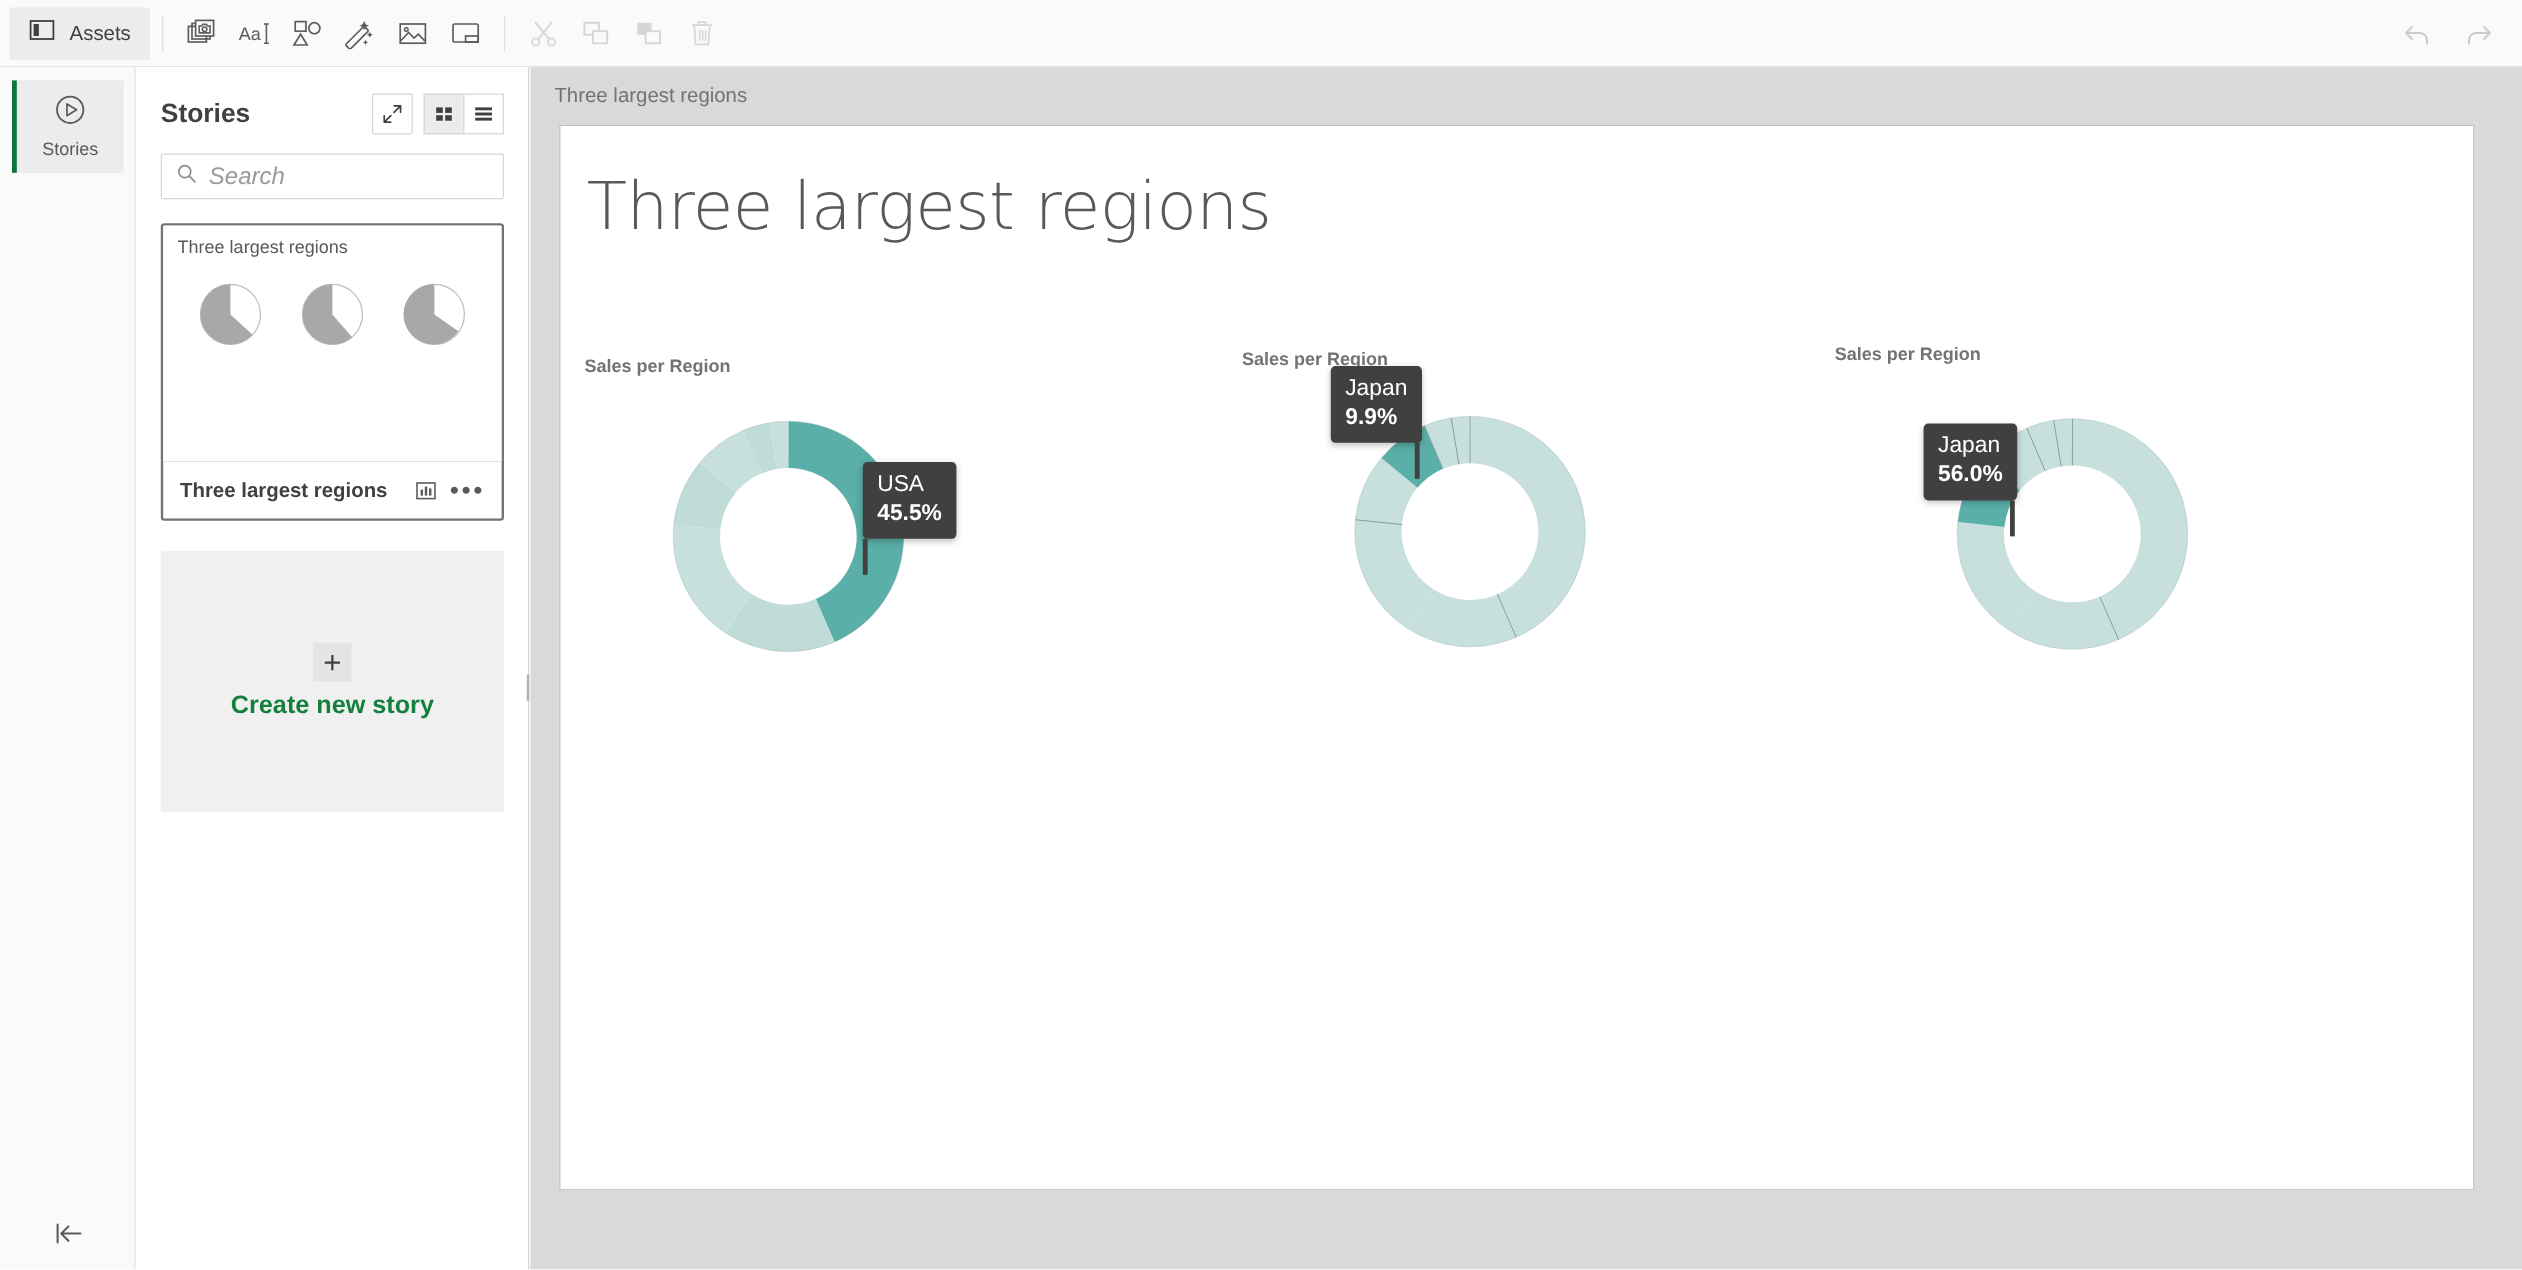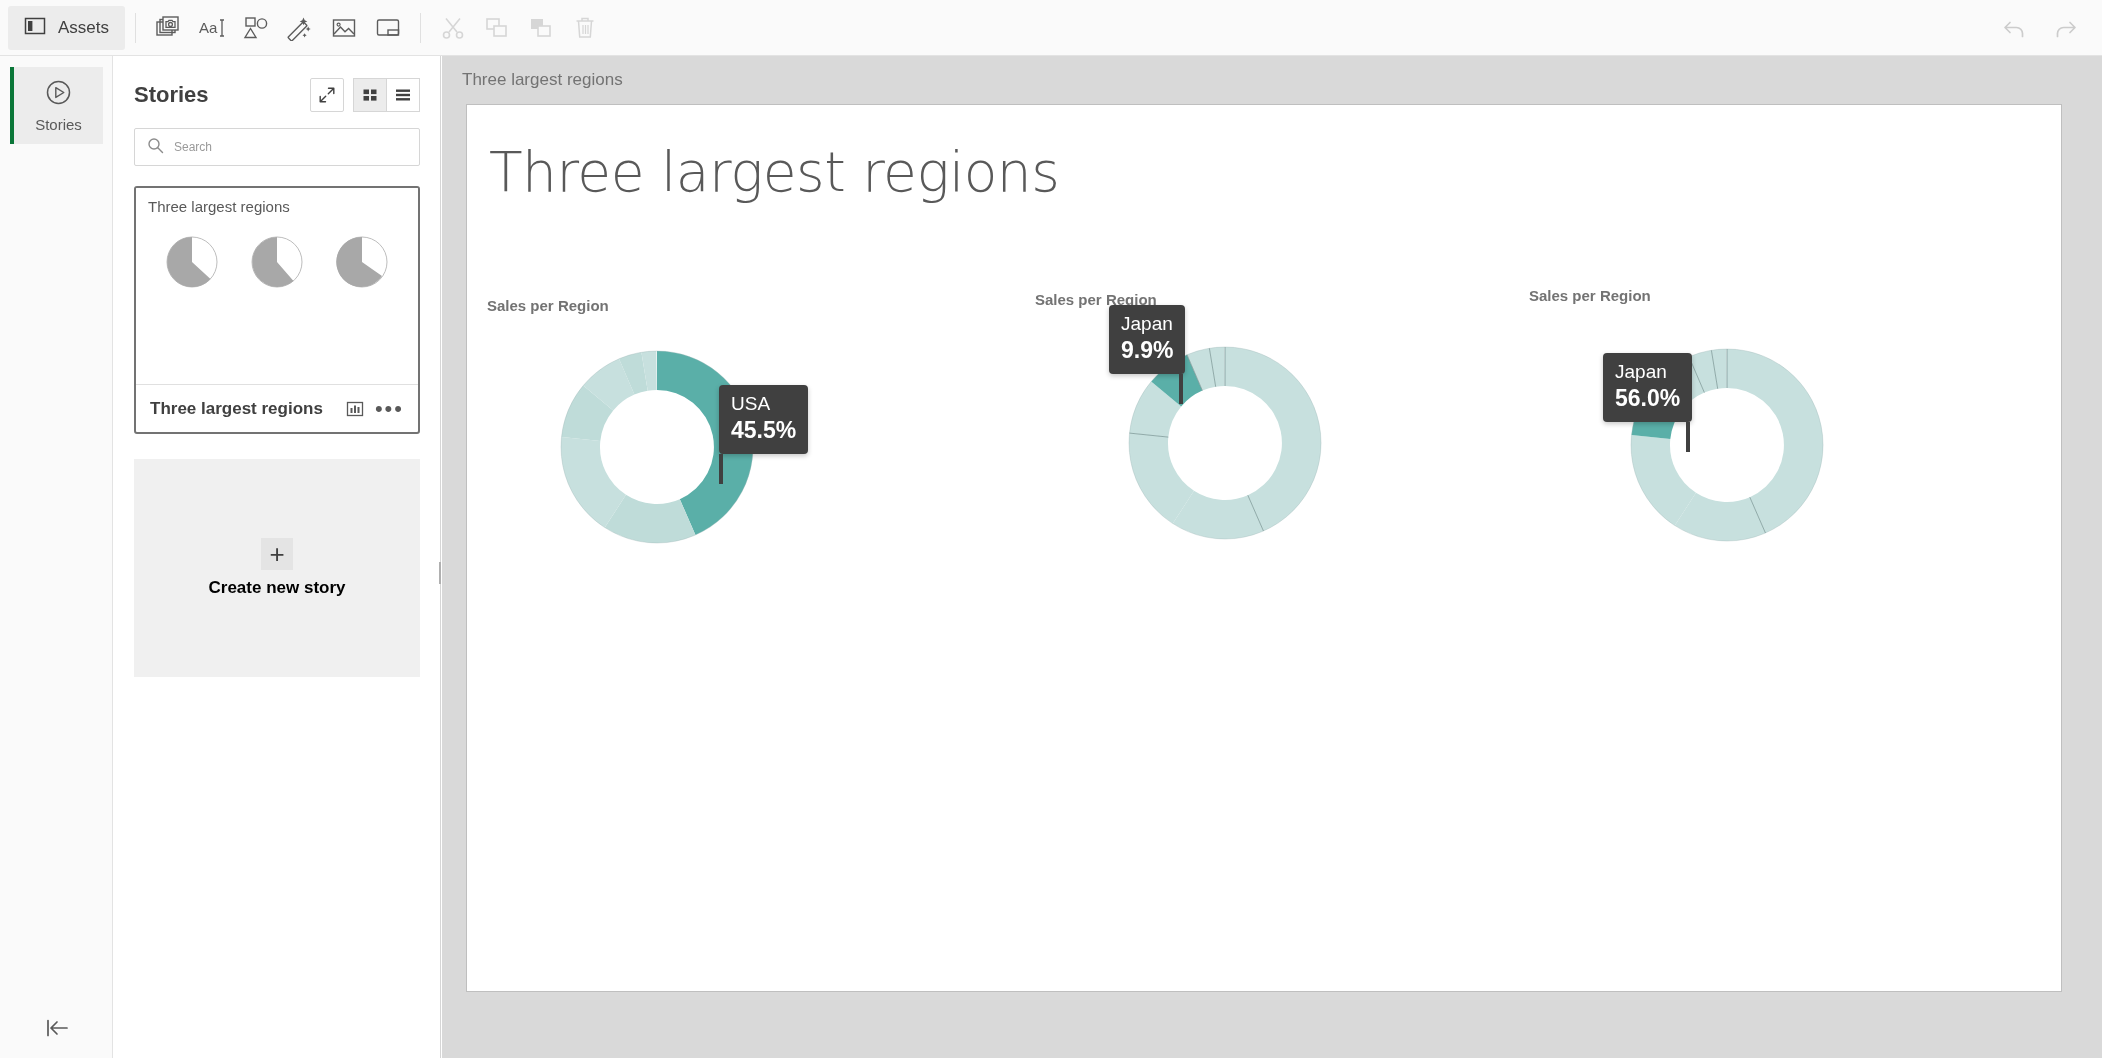--- a/index.html
+++ b/index.html
@@ -72,22 +72,22 @@
   .view-toggle { display:flex; }
   .view-toggle .sq-btn { border-radius:0; margin-left:-1px; }
   .view-toggle .sq-btn.active { background:#ececec; }
 
   .search-box {
     margin:6px 20px 0 20px; height:38px;
     border:1px solid #d6d6d6; border-radius:2px; background:#fff;
     display:flex; align-items:center; gap:10px; padding:0 12px;
   }
   .search-box input {
-    border:none; outline:none; flex:1; font-size:12px;
-    font-family:"Liberation Sans", sans-serif; color:#be185d; background:transparent;
+    border:none; outline:none; flex:1; font-size:20px;
+    font-family:"Liberation Sans", sans-serif; color:#be185d; background:transparent;font-style:italic;
   }
   .search-box input::placeholder { color:#9a9a9a; }
 
   .tabs {
     display:flex; margin:22px 20px 0 20px;
     border-bottom:1px solid #e0e0e0;
   }
   .tab {
     flex:1; text-align:center; padding:8px 0 14px 0;
     font-size:17px; color:#404040; font-weight:bold; cursor:pointer;
@@ -119,21 +119,21 @@
   .create-card {
     margin:25px 20px 0 20px; height:218px; background:#f0f0f0;
     display:flex; flex-direction:column; align-items:center; justify-content:center;
     gap:8px; cursor:pointer;
   }
   .plus-sq {
     width:32px; height:32px; background:#e4e4e4;
     display:flex; align-items:center; justify-content:center;
     font-size:26px; color:#404040; line-height:1;
   }
-  .create-lbl { font-size:17px; color:#000000; font-weight:bold; }
+  .create-lbl { font-size:21px; color:#15803d; font-weight:bold; }
 
   
   .drag-handle {
     position:absolute; left:437px; top:560px; width:10px; height:26px;
     display:flex; gap:3px; align-items:center; justify-content:center; cursor:col-resize;
   }
   .drag-handle i { width:2px; height:22px; background:#b0b0b0; display:block; }
 
   
   .stage {
@@ -160,21 +160,21 @@
   }
   .donut-wrap { position:absolute; }
 
   
   .tip {
     position:absolute; background:#404040; border-radius:4px;
     padding:7px 12px 9px 12px; color:#ffffff; z-index:20;
     box-shadow:0 2px 5px rgba(0,0,0,.22);
   }
   .tip .t1 { font-size:19px; font-weight:400; line-height:1.25; }
-  .tip .t2 { font-size:23px; font-weight:bold; line-height:1.25; }
+  .tip .t2 { font-size:19px; font-weight:bold; line-height:1.25; }
   .tip .stem {
     position:absolute; width:4px; height:30px; background:#404040;
   }
 </style>
 </head>
 <body>
 
 <div id="app">
 
   <div class="toolbar">

